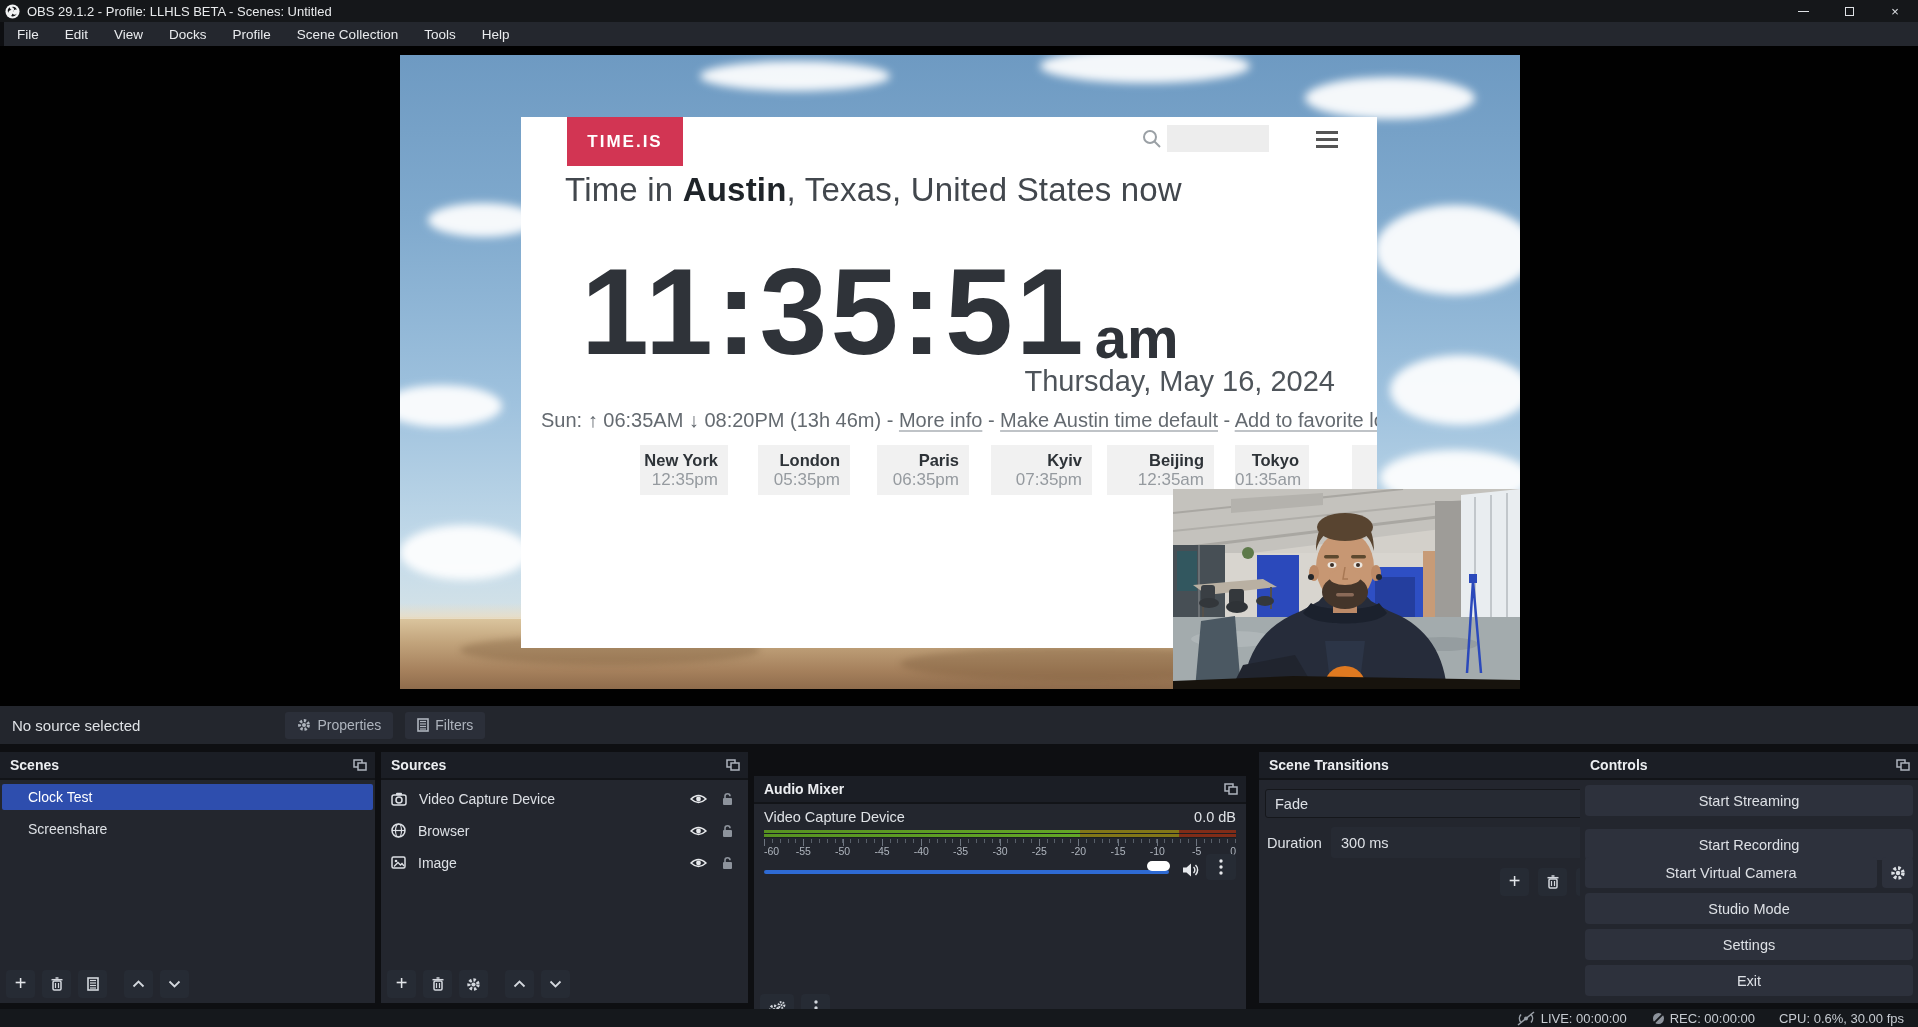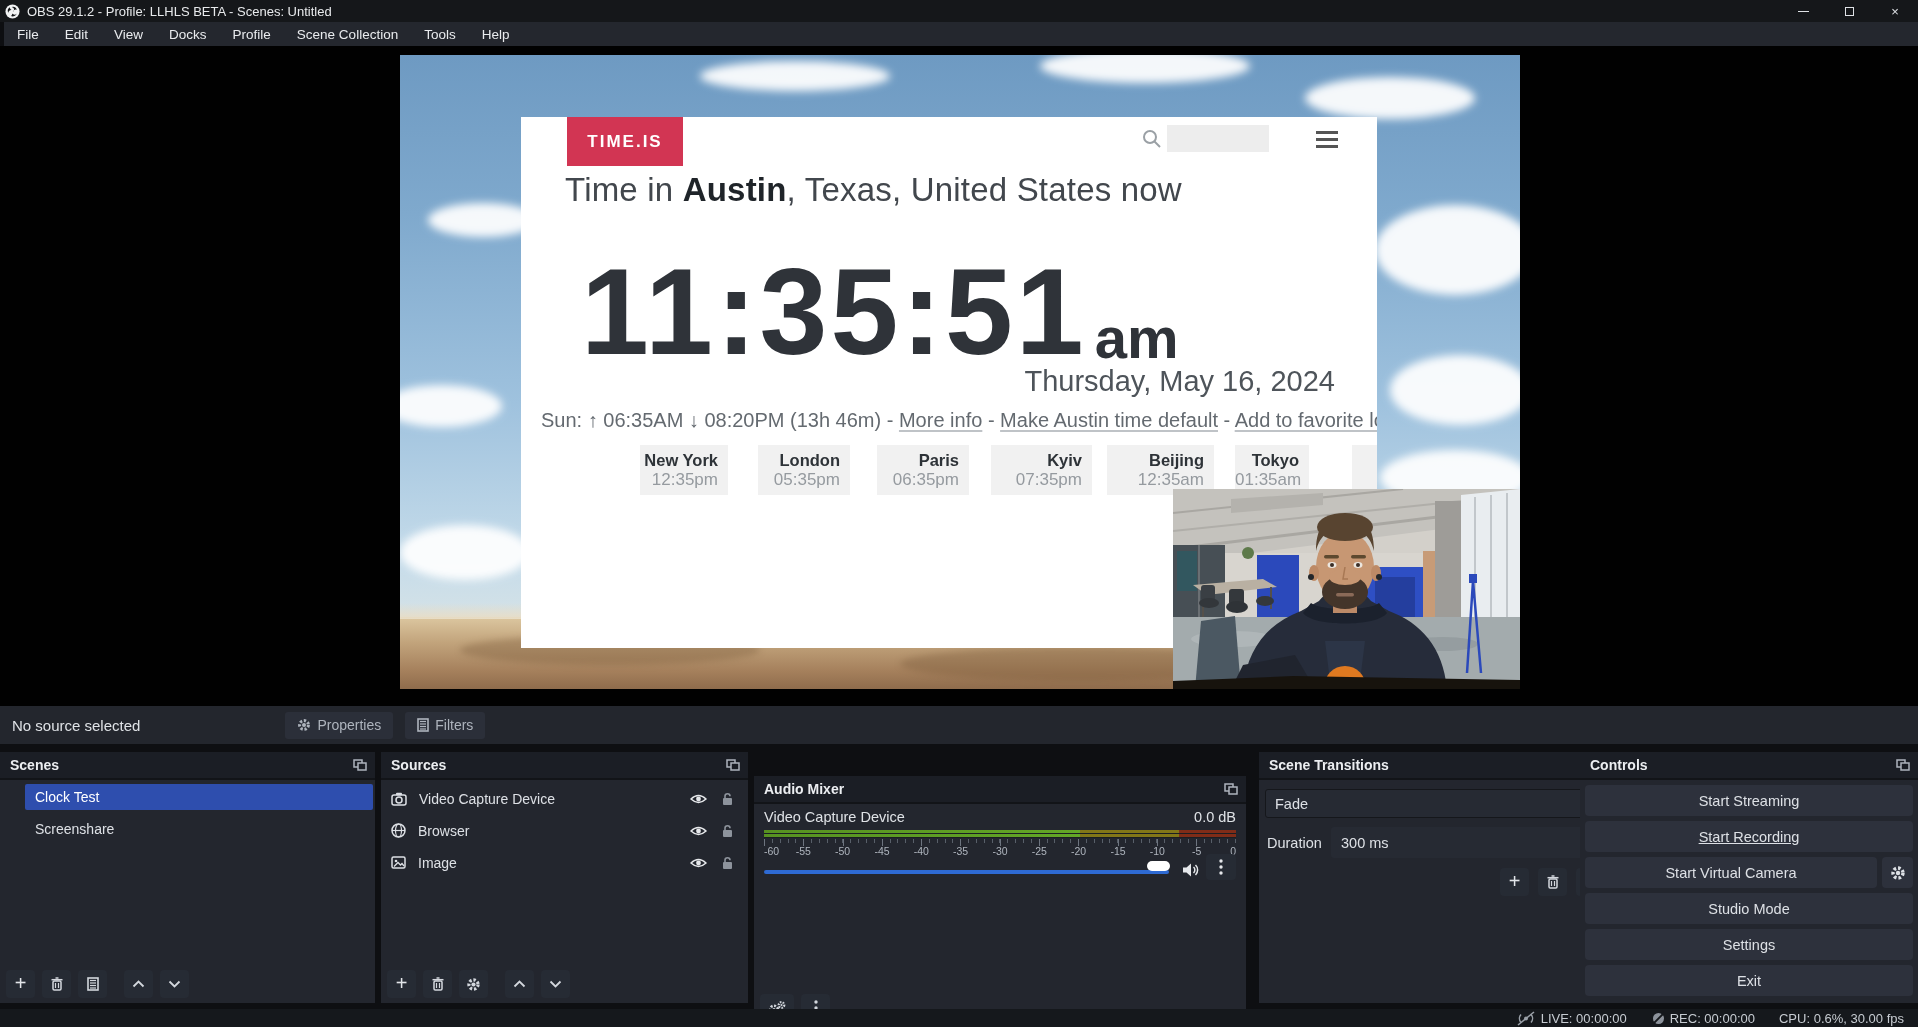--- a/index.html
+++ b/index.html
@@ -69,21 +69,21 @@
   .dock-head { height:28px; background:#1b1e25; border-bottom:2px solid #121418; display:flex; align-items:center; justify-content:space-between; padding:0 8px 0 10px; }
   .dock-title { color:#eceef1; font-size:14px; font-weight:bold; }
   .dock-body { position:relative; flex:1; }
   .d-scenes { left:0; width:375px; }
   .d-sources { left:381px; width:367px; }
   .d-audio { left:754px; width:492px;margin-top:24px; }
   .d-trans { left:1259px; width:352px; }
   .d-controls { left:1580px; width:338px; }
 
   .scene-item { position:absolute; left:2px; right:2px; height:26px; display:flex; align-items:center;
-    padding-left:10px; color:#dde0e5; font-size:14px; border-radius:2px;margin-left:23px; }
+    padding-left:26px; color:#dde0e5; font-size:14px; border-radius:2px; }
   .scene-item.selected { background:var(--color-accent-selection,#2e4eae); color:#fff; }
 
   .src-row { position:absolute; left:0; right:0; height:25px; display:flex; align-items:center; color:#dde0e5; font-size:14px; }
   .src-row .s-ic { margin:0 12px 0 10px; display:flex; }
   .row-right { position:absolute; right:14px; display:flex; gap:14px; align-items:center; }
 
   .dock-toolbar { position:absolute; left:6px; bottom:5px; display:flex; gap:7px; align-items:center; }
   .icon-btn { width:29px; height:28px; background:#262b34; border-radius:4px; display:flex; align-items:center; justify-content:center; color:#d3d7dd; }
   .icon-btn.sp { margin-left:10px; }
   .plus-glyph { font-size:20px; font-weight:400; color:#e2e5e9; line-height:1; margin-top:-2px; }
@@ -618,21 +618,21 @@
     <div class="dock d-controls">
       <div class="dock-head">
         <span class="dock-title">Controls</span>
         <svg class="ic" width="14" height="12" viewBox="0 0 14 12">
           <rect x="1" y="1" width="8" height="7" fill="none" stroke="#aeb4bd" stroke-width="1.5"></rect>
           <rect x="5" y="4" width="8" height="7" fill="#1b1e25" stroke="#aeb4bd" stroke-width="1.5"></rect>
         </svg>
       </div>
       <div class="dock-body">
         <div class="ctl-btn" style="top:5px;">Start Streaming</div>
-        <div class="ctl-btn" style="top:41px;text-decoration:underline;">Start Recording</div>
+        <div class="ctl-btn" style="top:49px;">Start Recording</div>
         <div class="ctl-btn short" style="top:77px;">Start Virtual Camera</div>
         <div class="ctl-gear" style="top:77px;">
           <svg class="ic" width="16" height="16" viewBox="0 0 16 16">
             <circle cx="8" cy="8" r="5" fill="none" stroke="#dde0e5" stroke-width="3.4" stroke-dasharray="2.6 2"></circle>
             <circle cx="8" cy="8" r="2.2" fill="#dde0e5"></circle>
           </svg>
         </div>
         <div class="ctl-btn" style="top:113px;">Studio Mode</div>
         <div class="ctl-btn" style="top:149px;">Settings</div>
         <div class="ctl-btn" style="top:185px;">Exit</div>

